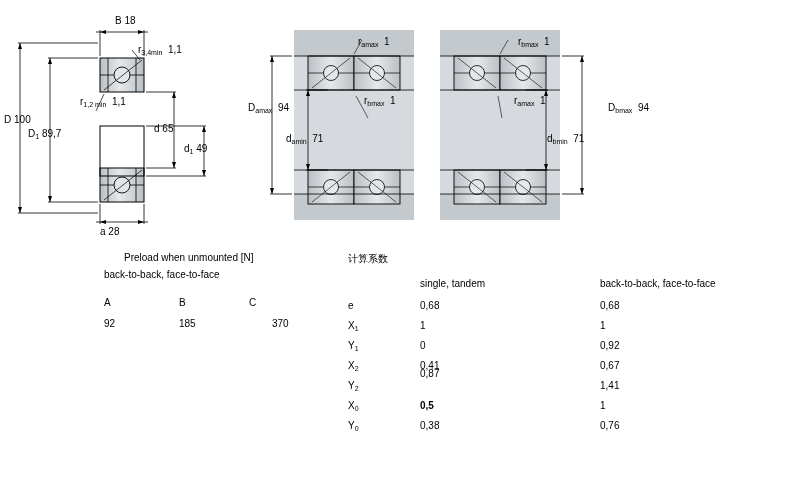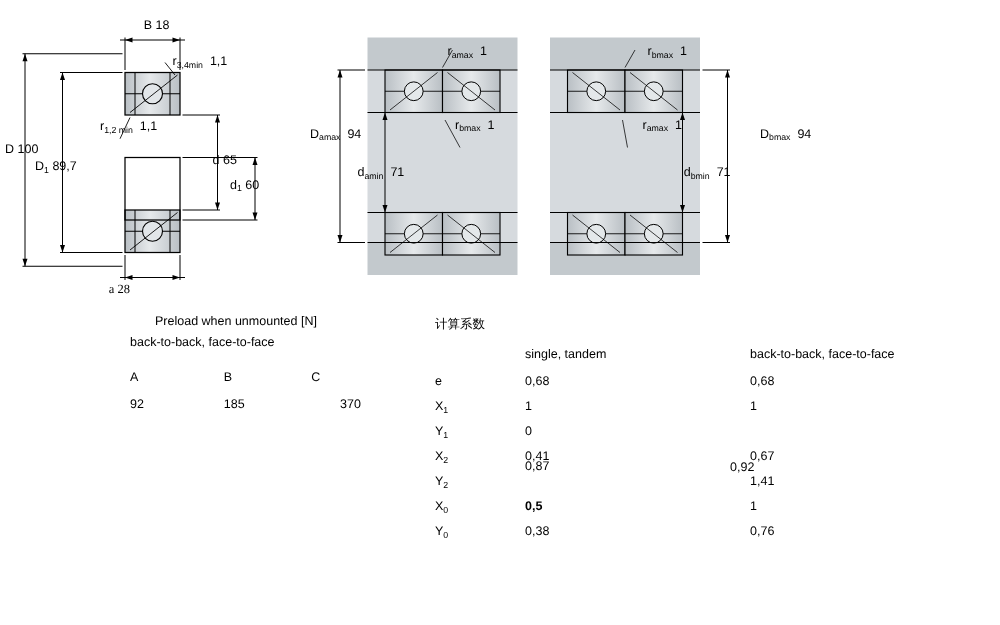--- a/index.html
+++ b/index.html
@@ -137,29 +137,29 @@
   </div>
 
   <div class="lbl" style="left:4px; top:114px;">
     <span>D</span> <span>100</span>
   </div>
 
   <div class="lbl" style="left:28px; top:128px;">
     <span>D</span><sub>1</sub> <span>89,7</span>
   </div>
 
-  <div class="lbl" style="left:154px; top:123px;margin-left:16px;">
+  <div class="lbl" style="left:154px; top:123px;">
     <span>d</span> <span>65</span>
   </div>
 
   <div class="lbl" style="left:184px; top:143px;">
-    <span>d</span><sub>1</sub> <span>60</span>
-  </div>
-
-  <div class="lbl" style="left:87px; top:226px;font-family:Liberation Serif, serif;">
+    <span>d</span><sub>1</sub> <span>49</span>
+  </div>
+
+  <div class="lbl" style="left:100px; top:226px;">
     <span>a</span> <span>28</span>
   </div>
 
   <div class="lbl" style="left:138px; top:44px;">
     <span>r</span><sub>3,4min</sub>&nbsp; <span>1,1</span>
   </div>
 
   <div class="lbl" style="left:80px; top:96px;">
     <span>r</span><sub>1,2 min</sub>&nbsp; <span>1,1</span>
   </div>
@@ -321,21 +321,21 @@
     <div class="cell" style="left:0; top:48px;"><span>e</span><sub></sub></div>
     <div class="cell" style="left:72px; top:48px;">0,68</div>
     <div class="cell" style="left:252px; top:48px;">0,68</div>
 
     <div class="cell" style="left:0; top:68px;"><span>X</span><sub>1</sub></div>
     <div class="cell" style="left:72px; top:68px;">1</div>
     <div class="cell" style="left:252px; top:68px;">1</div>
 
     <div class="cell" style="left:0; top:88px;"><span>Y</span><sub>1</sub></div>
     <div class="cell" style="left:72px; top:88px;">0</div>
-    <div class="cell" style="left:236px; top:88px;margin-top:29px;">0,92</div>
+    <div class="cell" style="left:252px; top:88px;">0,92</div>
 
     <div class="cell" style="left:0; top:108px;"><span>X</span><sub>2</sub></div>
     <div class="cell" style="left:72px; top:108px;">0,41</div>
     <div class="cell" style="left:252px; top:108px;">0,67</div>
 
     <div class="cell" style="left:0; top:128px;"><span>Y</span><sub>2</sub></div>
     <div class="cell" style="left:72px; top:116px;">0,87</div>
     <div class="cell" style="left:252px; top:128px;">1,41</div>
 
     <div class="cell" style="left:0; top:148px;"><span>X</span><sub>0</sub></div>

